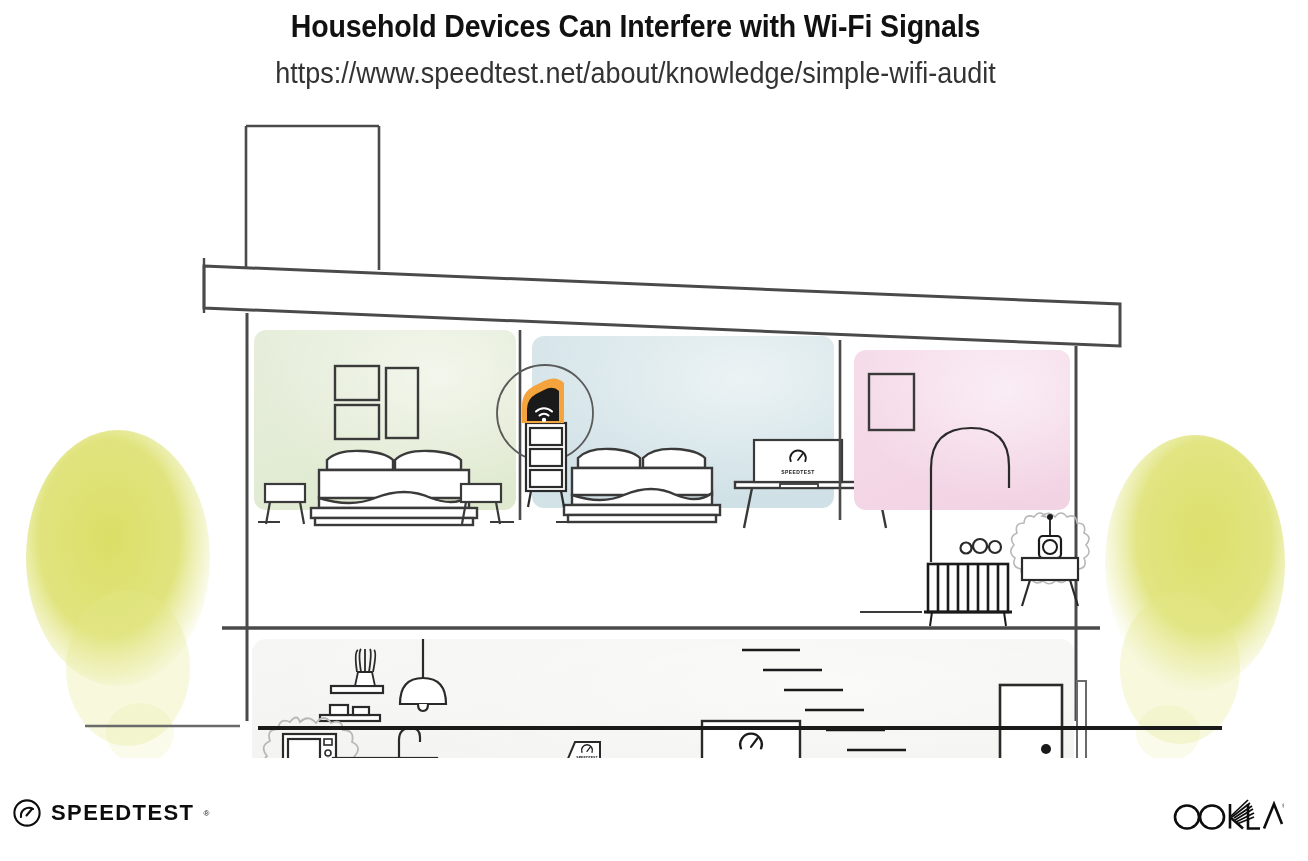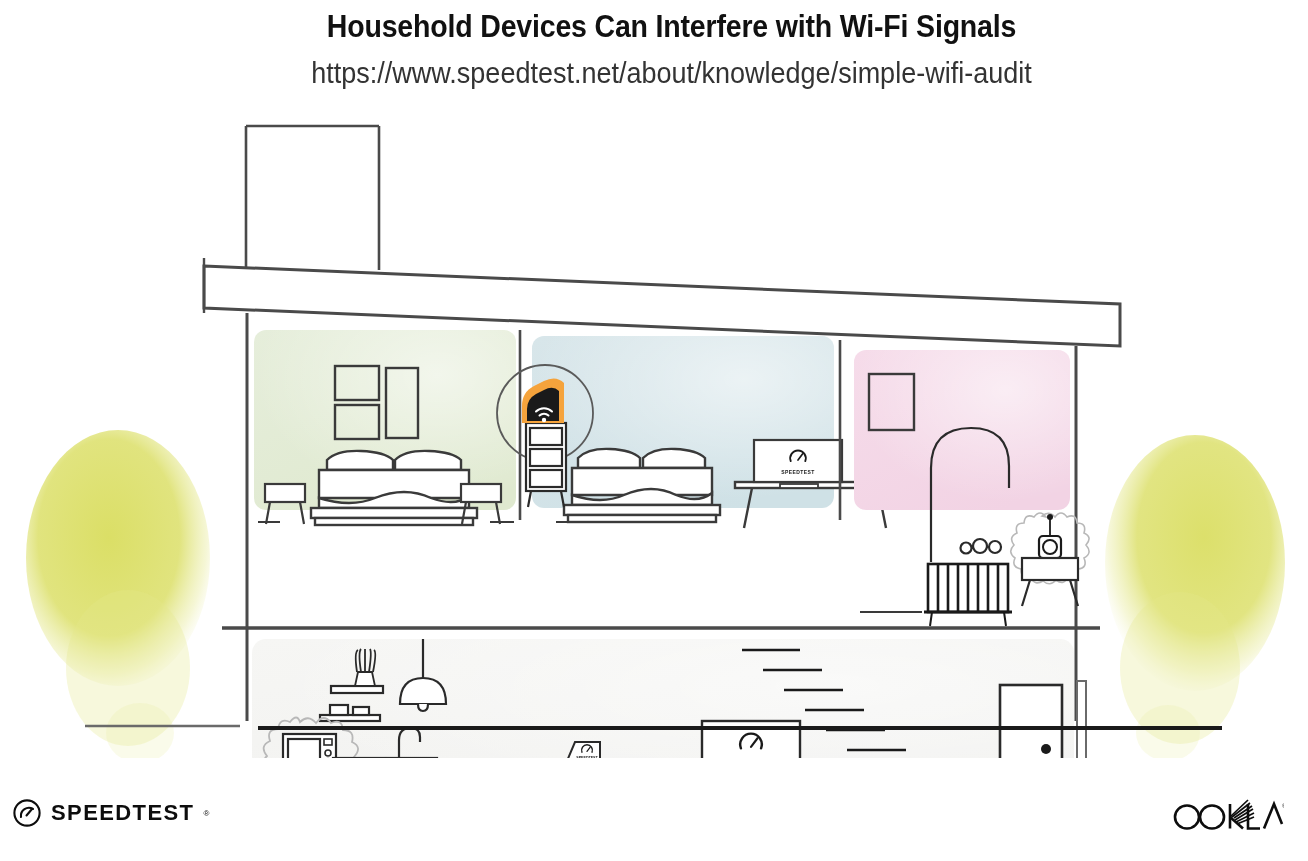--- a/index.html
+++ b/index.html
@@ -5,21 +5,21 @@
 <style>
   html,body{margin:0;padding:0;background:#ffffff;}
   body{
     width:1308px;height:861px;position:relative;overflow:hidden;
     font-family:"Liberation Sans","DejaVu Sans",sans-serif;
     color:#1a1a1a;
   }
   .stage{position:absolute;inset:0;}
 
   
-  #header{position:absolute;left:0;top:0;width:1271px;text-align:center;padding-left:36px;}
+  #header{position:absolute;left:0;top:0;width:1271px;text-align:center;}
   #title{
     font-size:31px;font-weight:bold;letter-spacing:-0.2px;
     color:#111111;margin:8px 0 0 0;line-height:1.25;
     font-family:"Liberation Sans","DejaVu Sans",sans-serif;
     transform:scaleX(0.92);transform-origin:center;
   }
   #subtitle{
     font-size:30px;font-weight:400;color:#333333;margin-top:8px;line-height:1.2;
     font-family:"Liberation Sans","DejaVu Sans",sans-serif;
     transform:scaleX(0.9);transform-origin:center;

